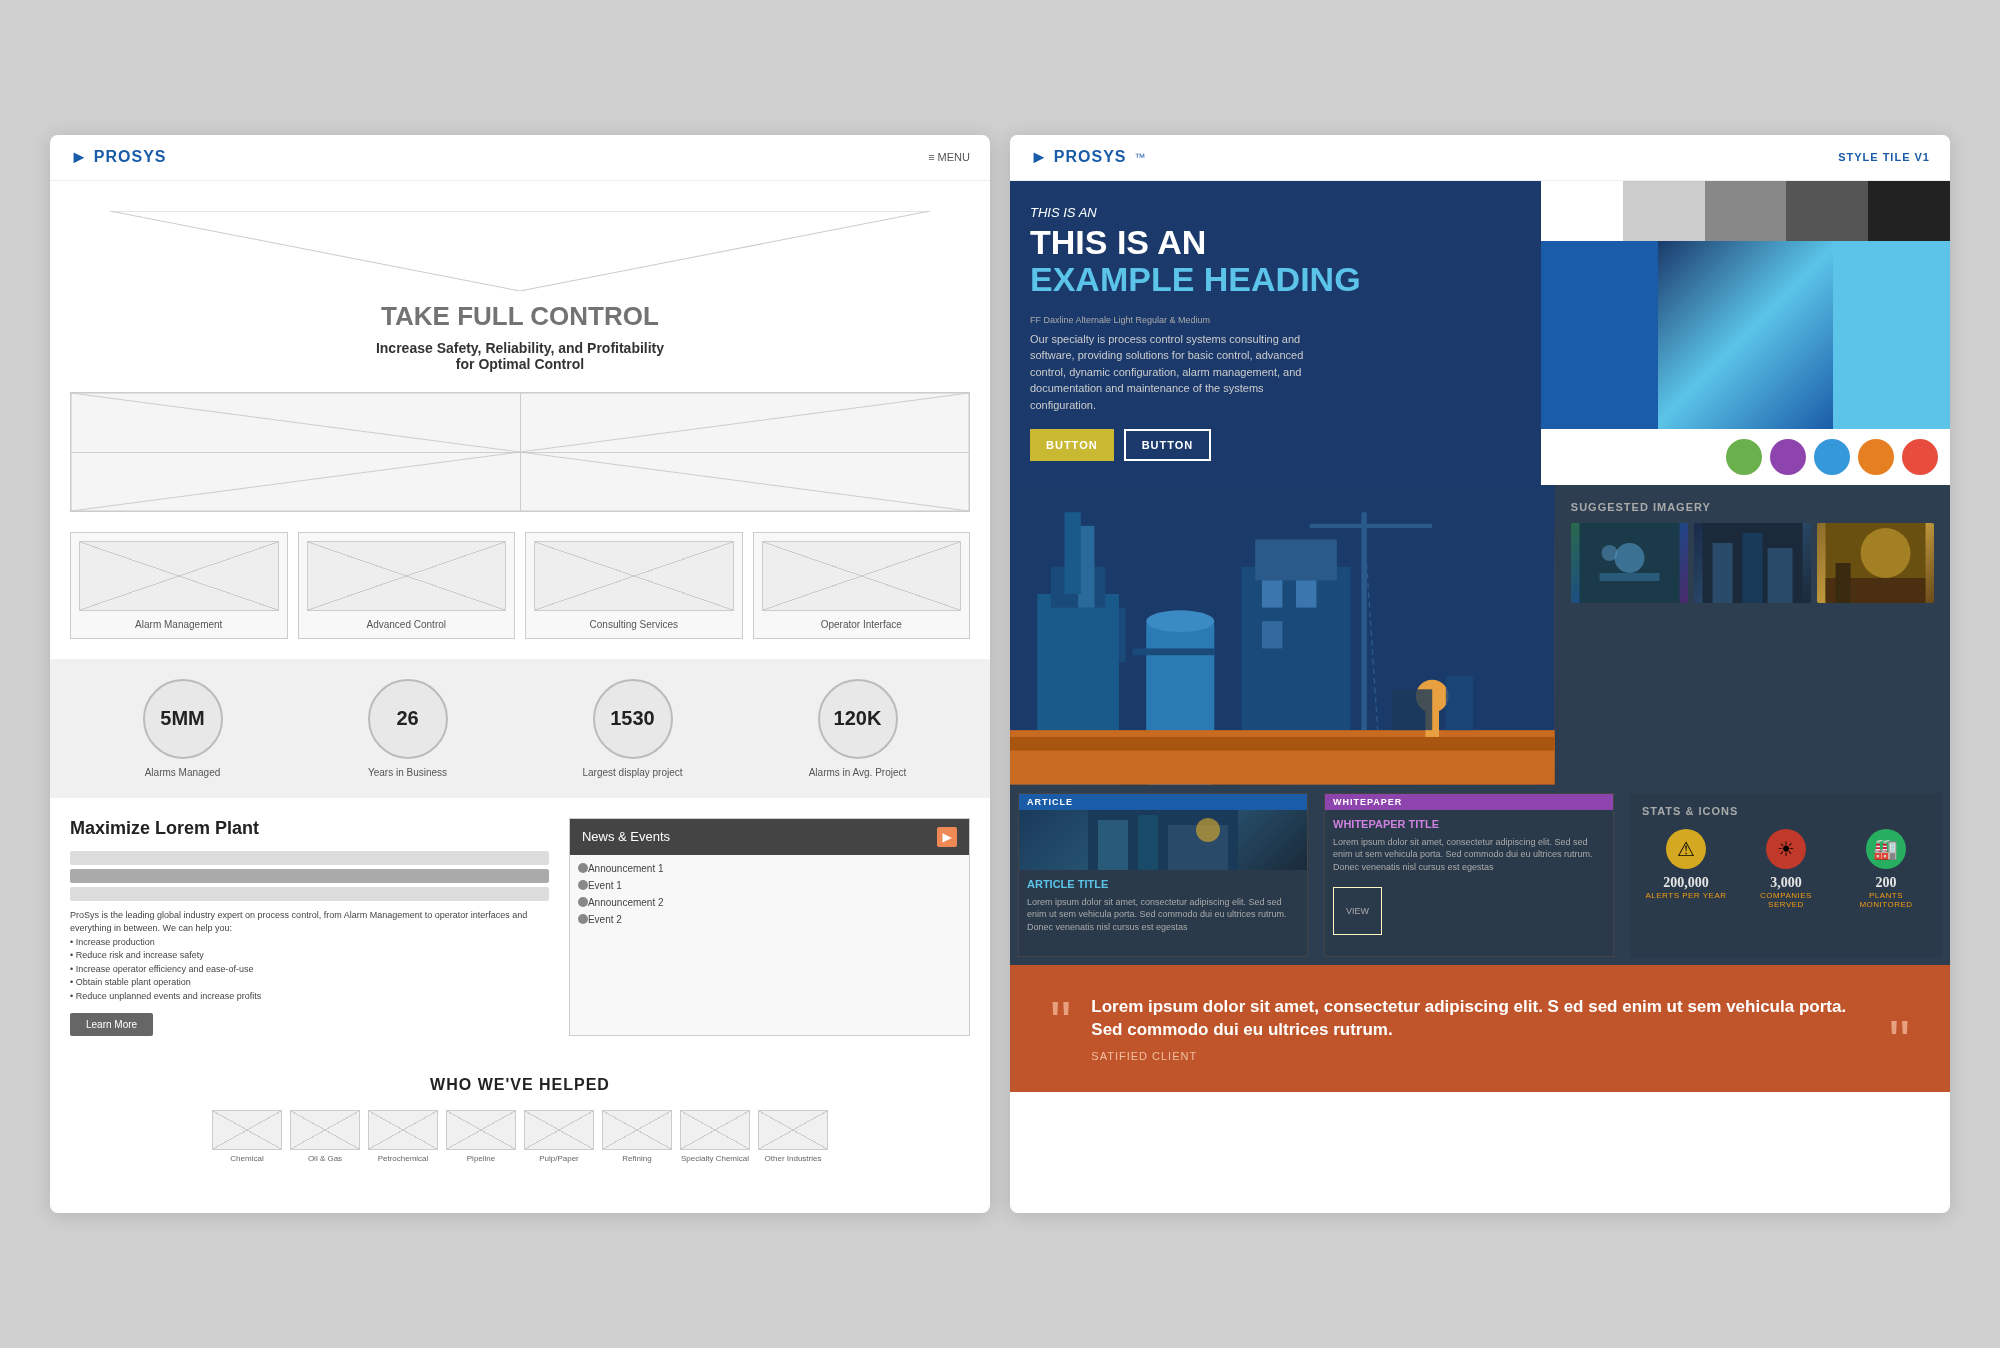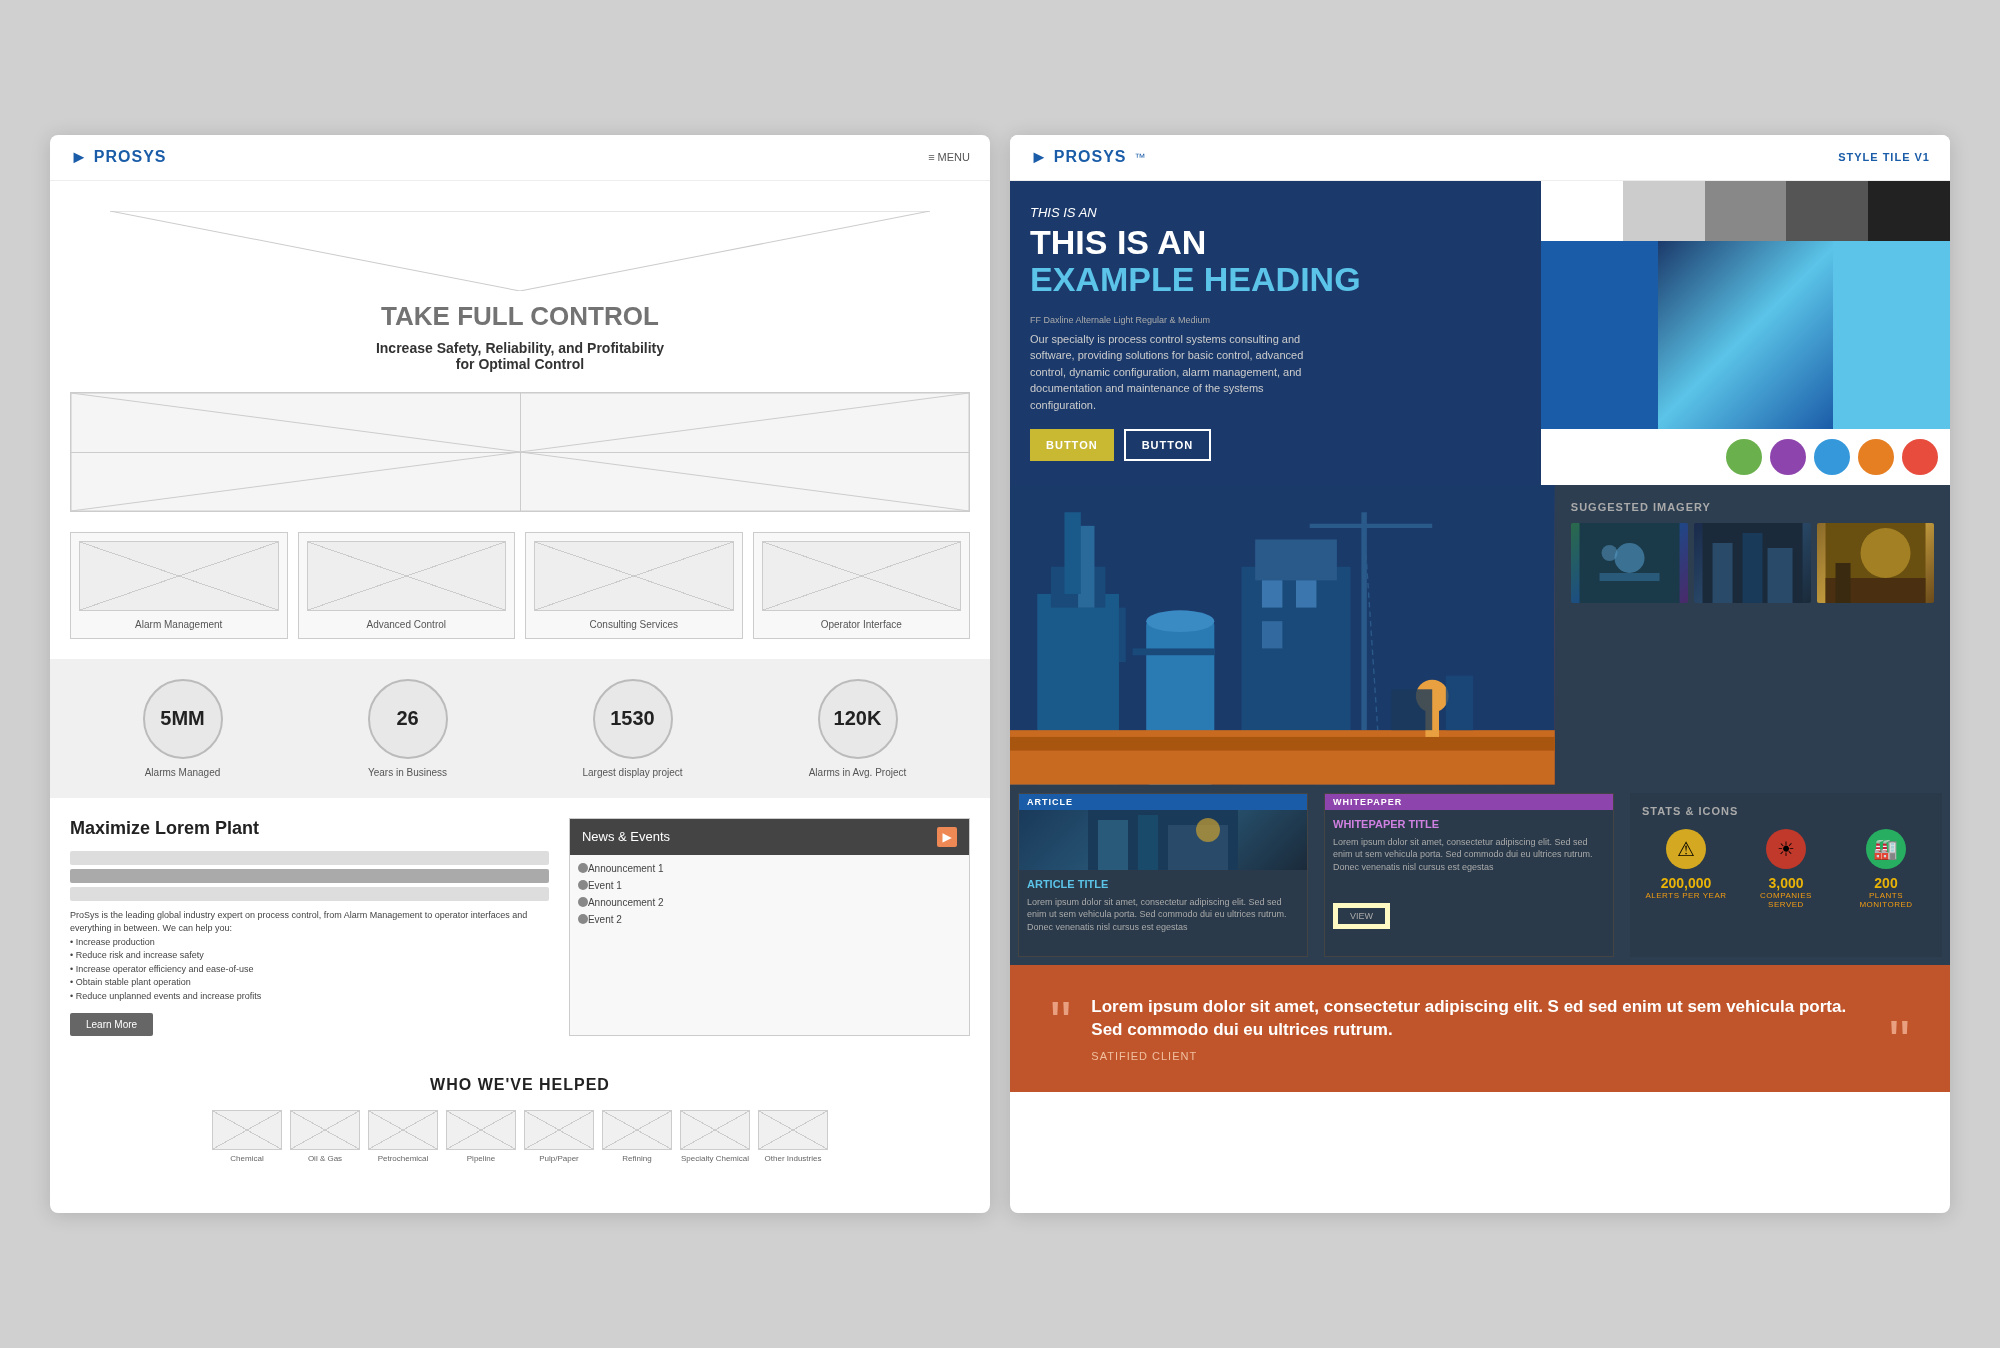--- a/index.html
+++ b/index.html
@@ -541,25 +541,25 @@
       font-weight: bold;
       color: #5bc4e8;
       margin-bottom: 6px;
     }
     .card-text {
       font-size: 9px;
       color: #aaa;
       line-height: 1.4;
     }
     .card-view-btn {
-      margin: 22px 8px;
+      margin: 6px 8px;
       background: transparent;
-      border: 5px solid #fef9c3;
+      border: 1px solid #fef9c3;
       color: #aaa;
-      padding: 3px 12px;
+      padding: 18px 12px;
       font-size: 9px;
       cursor: pointer;
     }
 
     .style-stats {
       flex: 1;
       margin: 8px;
       background: #2a3a4a;
       padding: 12px;
     }
@@ -587,22 +587,23 @@
       align-items: center;
       justify-content: center;
       font-size: 18px;
     }
     .stat-icon-yellow { background: #d4a820; }
     .stat-icon-red { background: #c0392b; }
     .stat-icon-green { background: #27ae60; }
     .stat-num {
       font-size: 14px;
       font-weight: 900;
-      color: #eab308;
+      color: #e5e5e5;
       display: block;
+      font-family: Liberation Serif, serif;
     }
     .stat-desc {
       font-size: 8px;
       color: #f39c12;
       letter-spacing: 0.5px;
       display: block;
     }
 
     
     .style-testimonial {

